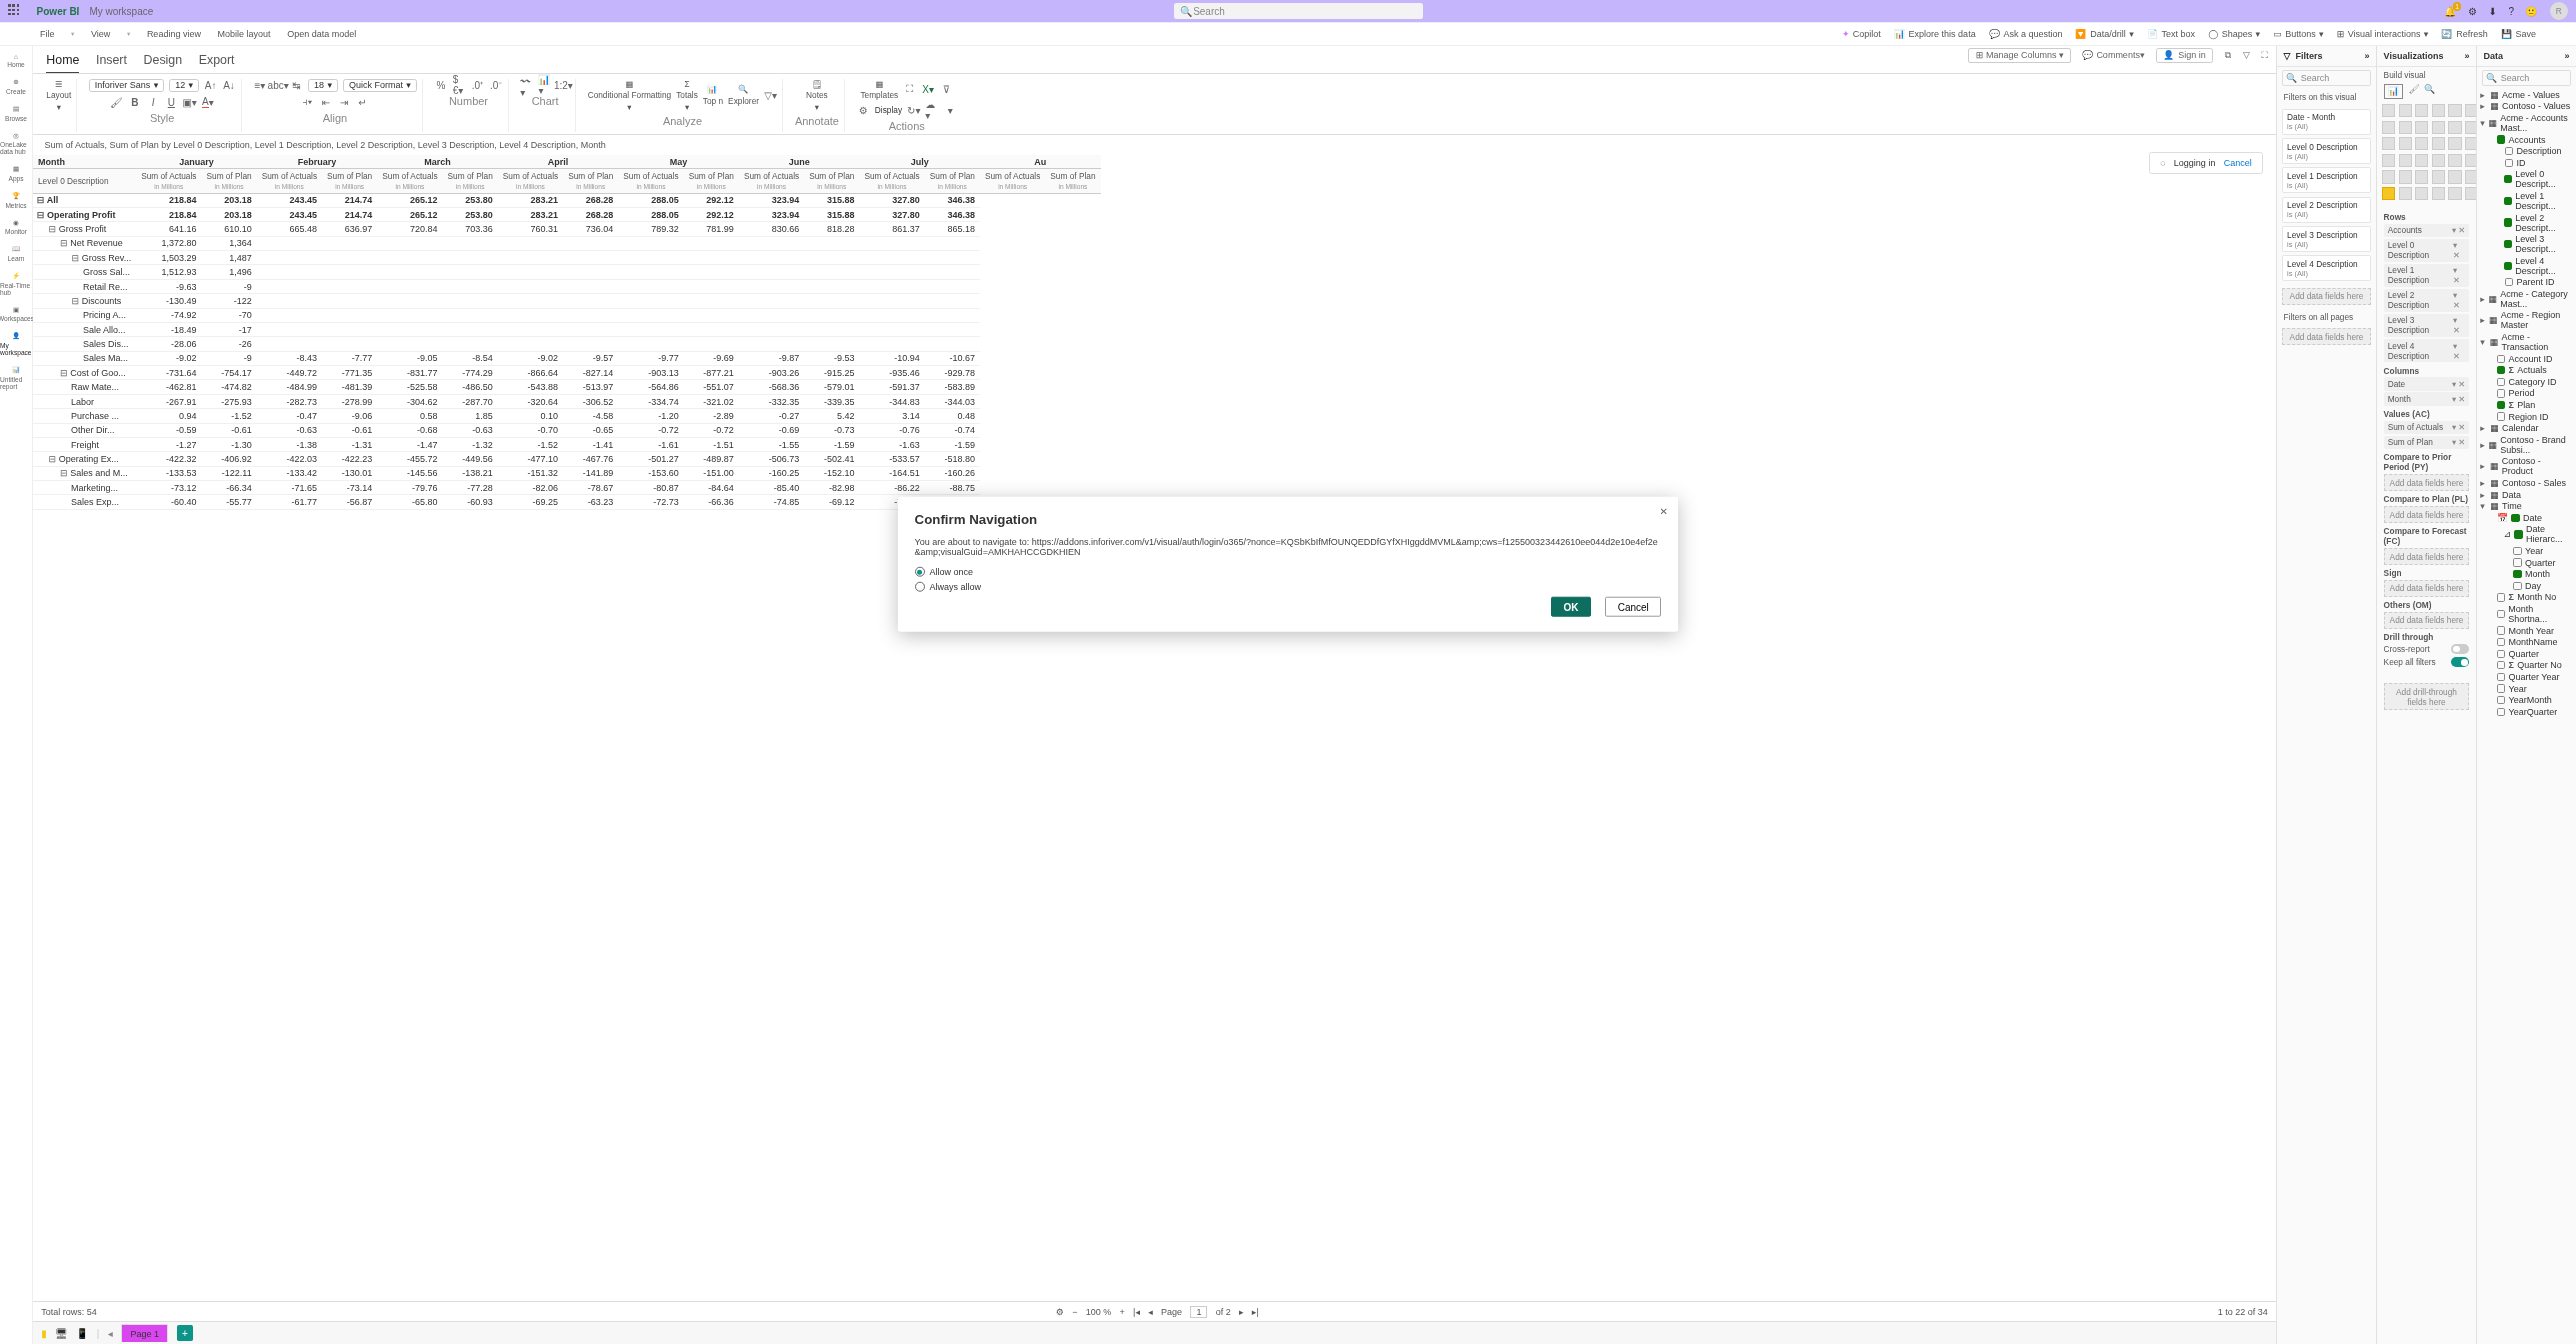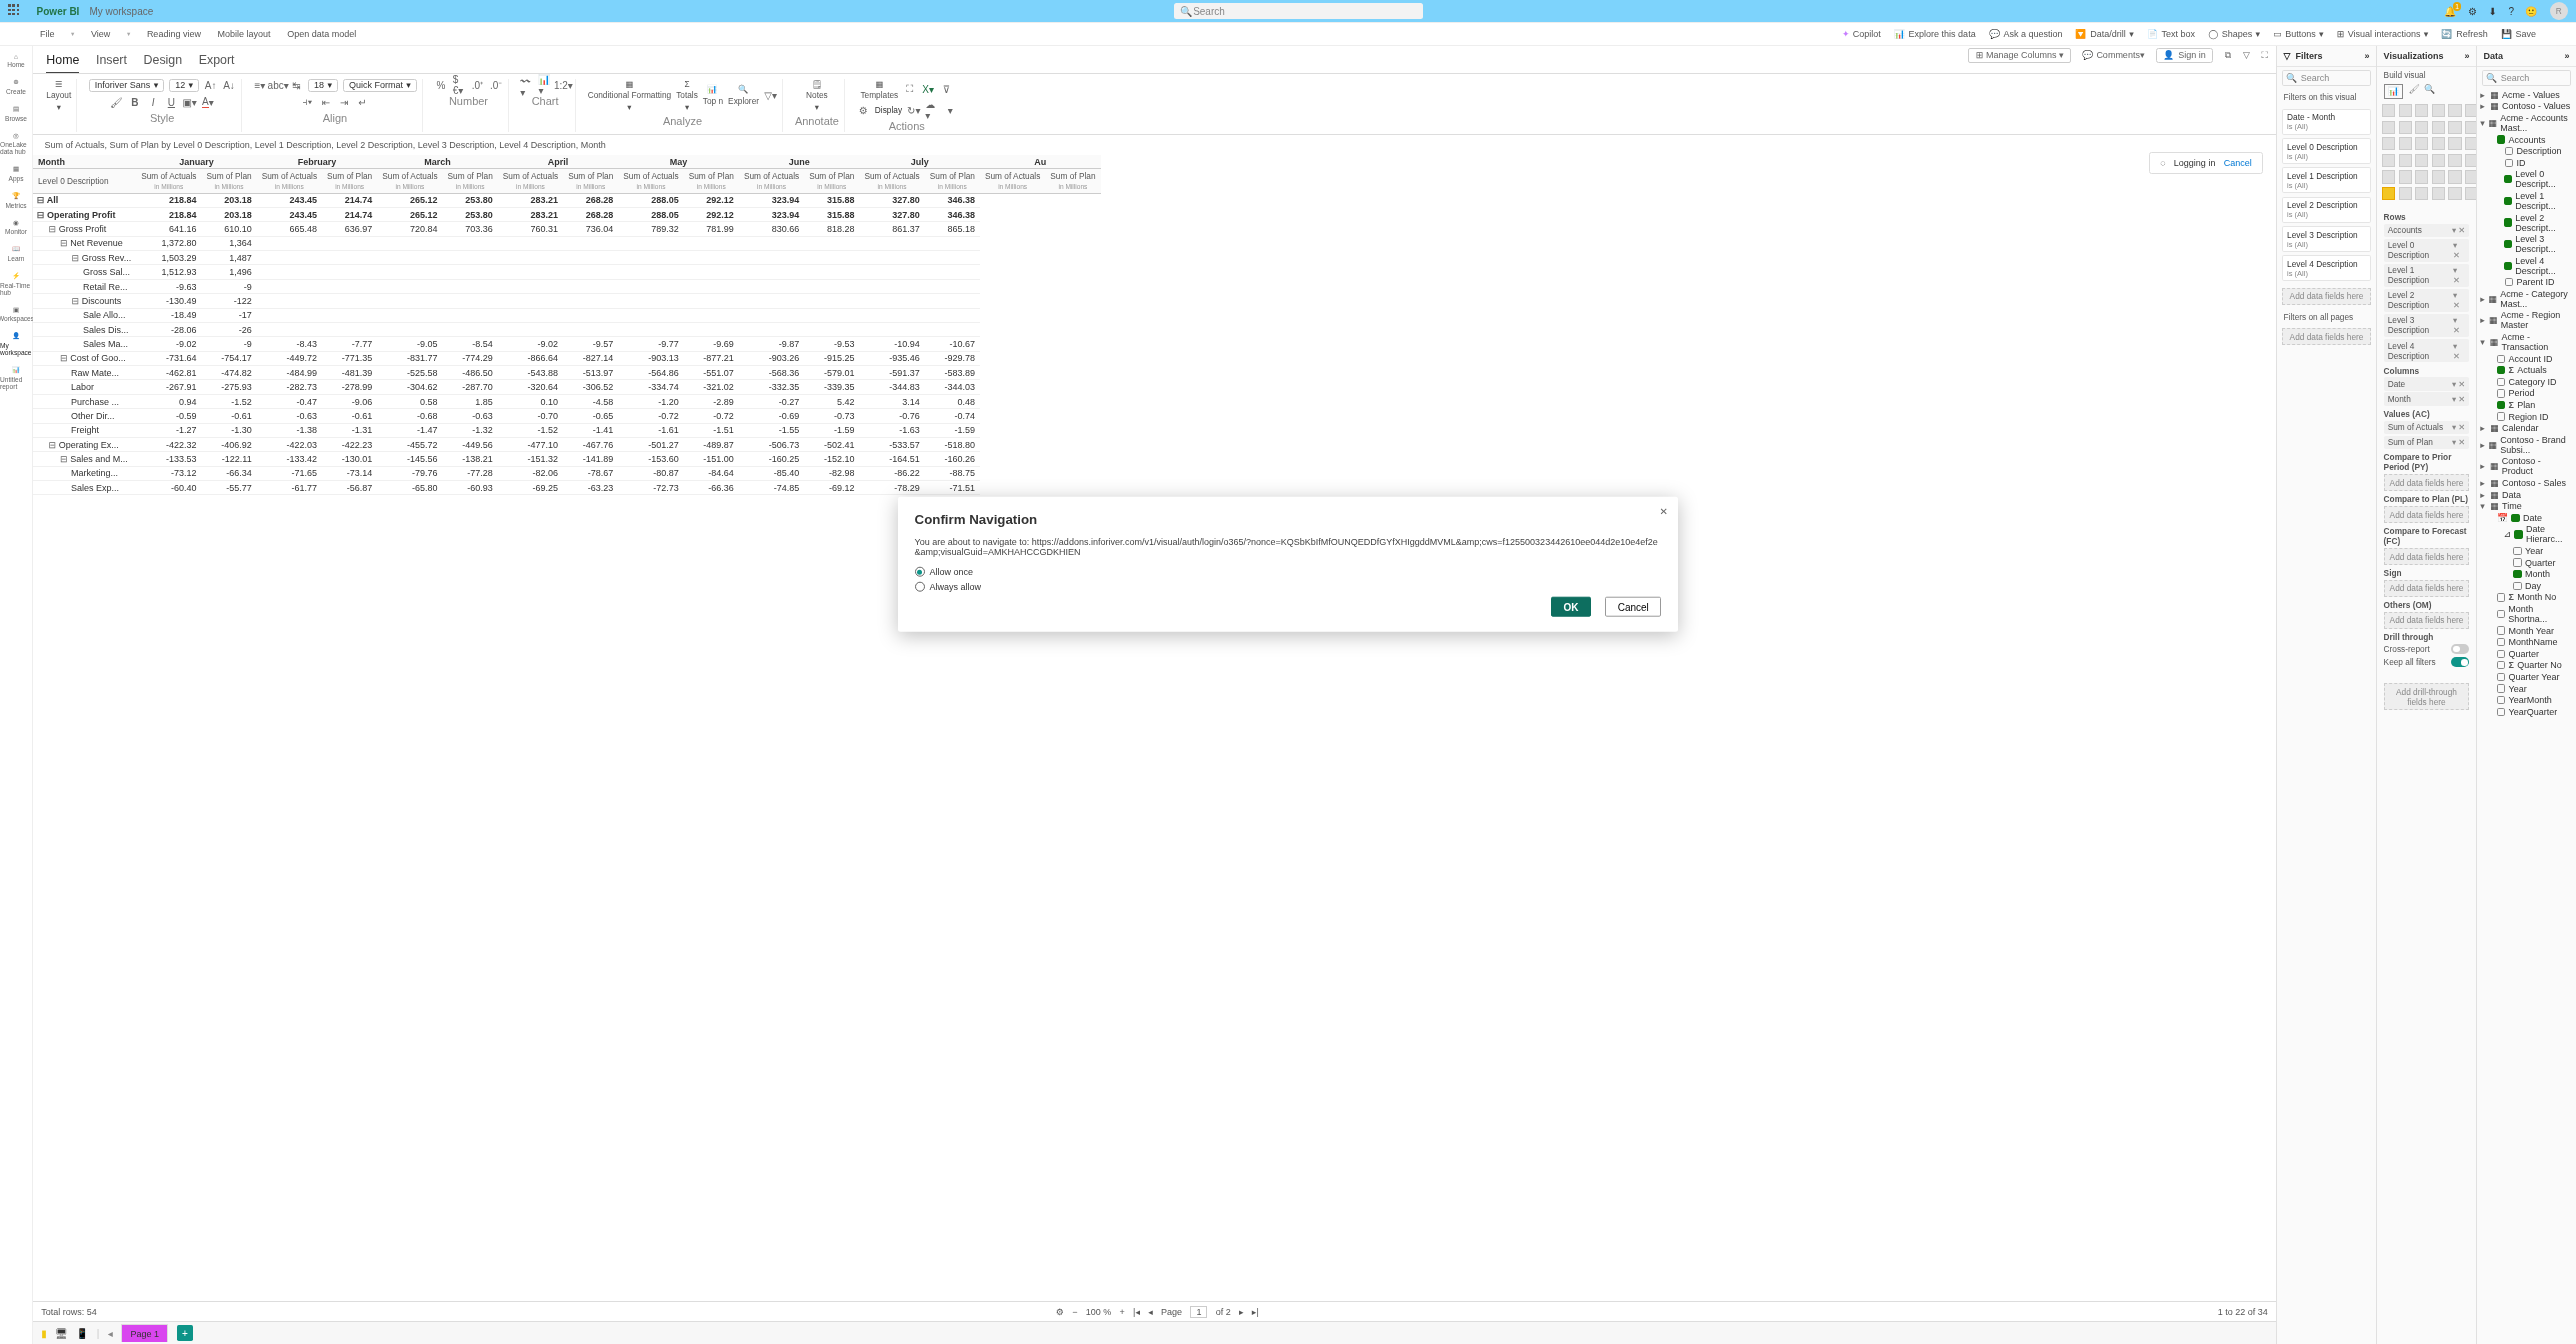--- a/index.html
+++ b/index.html
@@ -1,17 +1,17 @@
 <!DOCTYPE html>
 <html style="font-size:13.3px"><head>
 <meta charset="utf-8">
 <style>
 * { box-sizing: border-box; margin: 0; padding: 0; font-family: "Segoe UI", Arial, sans-serif; }
 body { background: #f5f5f5; font-size: 10px; color: #333; overflow: hidden; }
-.top-bar { height: 23px; background: #7dd3fc; display: flex; align-items: center; padding: 0 8.3px; border-bottom: 0.8px solid #eee; }
+.top-bar { height: 23px; background: #c4b5fd; display: flex; align-items: center; padding: 0 8.3px; border-bottom: 0.8px solid #eee; }
 .waffle { width: 13.3px; height: 13.3px; display: grid; grid-template-columns: repeat(3,2.5px); grid-template-rows: repeat(3,2.5px); gap: 1.7px; margin-right: 15px; }
 .waffle span { background: #555; }
 .brand { color: #217346; font-weight: 600; margin-right: 10px; }
 .workspace-link { color: #666; }
 .search-box { margin-left: auto; margin-right: auto; width: 249px; height: 16.6px; background: #f3f3f3; border-radius: 2.5px; display: flex; align-items: center; padding: 0 6.6px; color: #888; }
 .top-right-icons { display: flex; gap: 11.6px; align-items: center; }
 .avatar { width: 18px; height: 18px; border-radius: 50%; background: #ddd; display:flex;align-items:center;justify-content:center;color:#888;font-size:8.3px; }
 .notif-badge { position: relative; }
 .notif-badge::after { content:'1'; position:absolute; top:-3.3px; right:-5px; background:#e8a700;color:#fff;font-size:6.6px;border-radius:50%;width:8.3px;height:8.3px;display:flex;align-items:center;justify-content:center; }
 
@@ -489,20 +489,37 @@
               <td class="num"></td>
               <td class="num"></td>
               <td class="num"></td>
               <td class="num"></td>
               <td class="num"></td>
             </tr>
             <tr>
               <td class="rowhdr indent-3"><span class="expander">⊟</span> Discounts</td>
               <td class="num">-130.49</td>
               <td class="num">-122</td>
+              <td class="num"></td>
+              <td class="num"></td>
+              <td class="num"></td>
+              <td class="num"></td>
+              <td class="num"></td>
+              <td class="num"></td>
+              <td class="num"></td>
+              <td class="num"></td>
+              <td class="num"></td>
+              <td class="num"></td>
+              <td class="num"></td>
+              <td class="num"></td>
+            </tr>
+            <tr>
+              <td class="rowhdr indent-4">Pricing A...</td>
+              <td class="num">-74.92</td>
+              <td class="num">-70</td>
               <td class="num"></td>
               <td class="num"></td>
               <td class="num"></td>
               <td class="num"></td>
               <td class="num"></td>
               <td class="num"></td>
               <td class="num"></td>
               <td class="num"></td>
               <td class="num"></td>
               <td class="num"></td>

